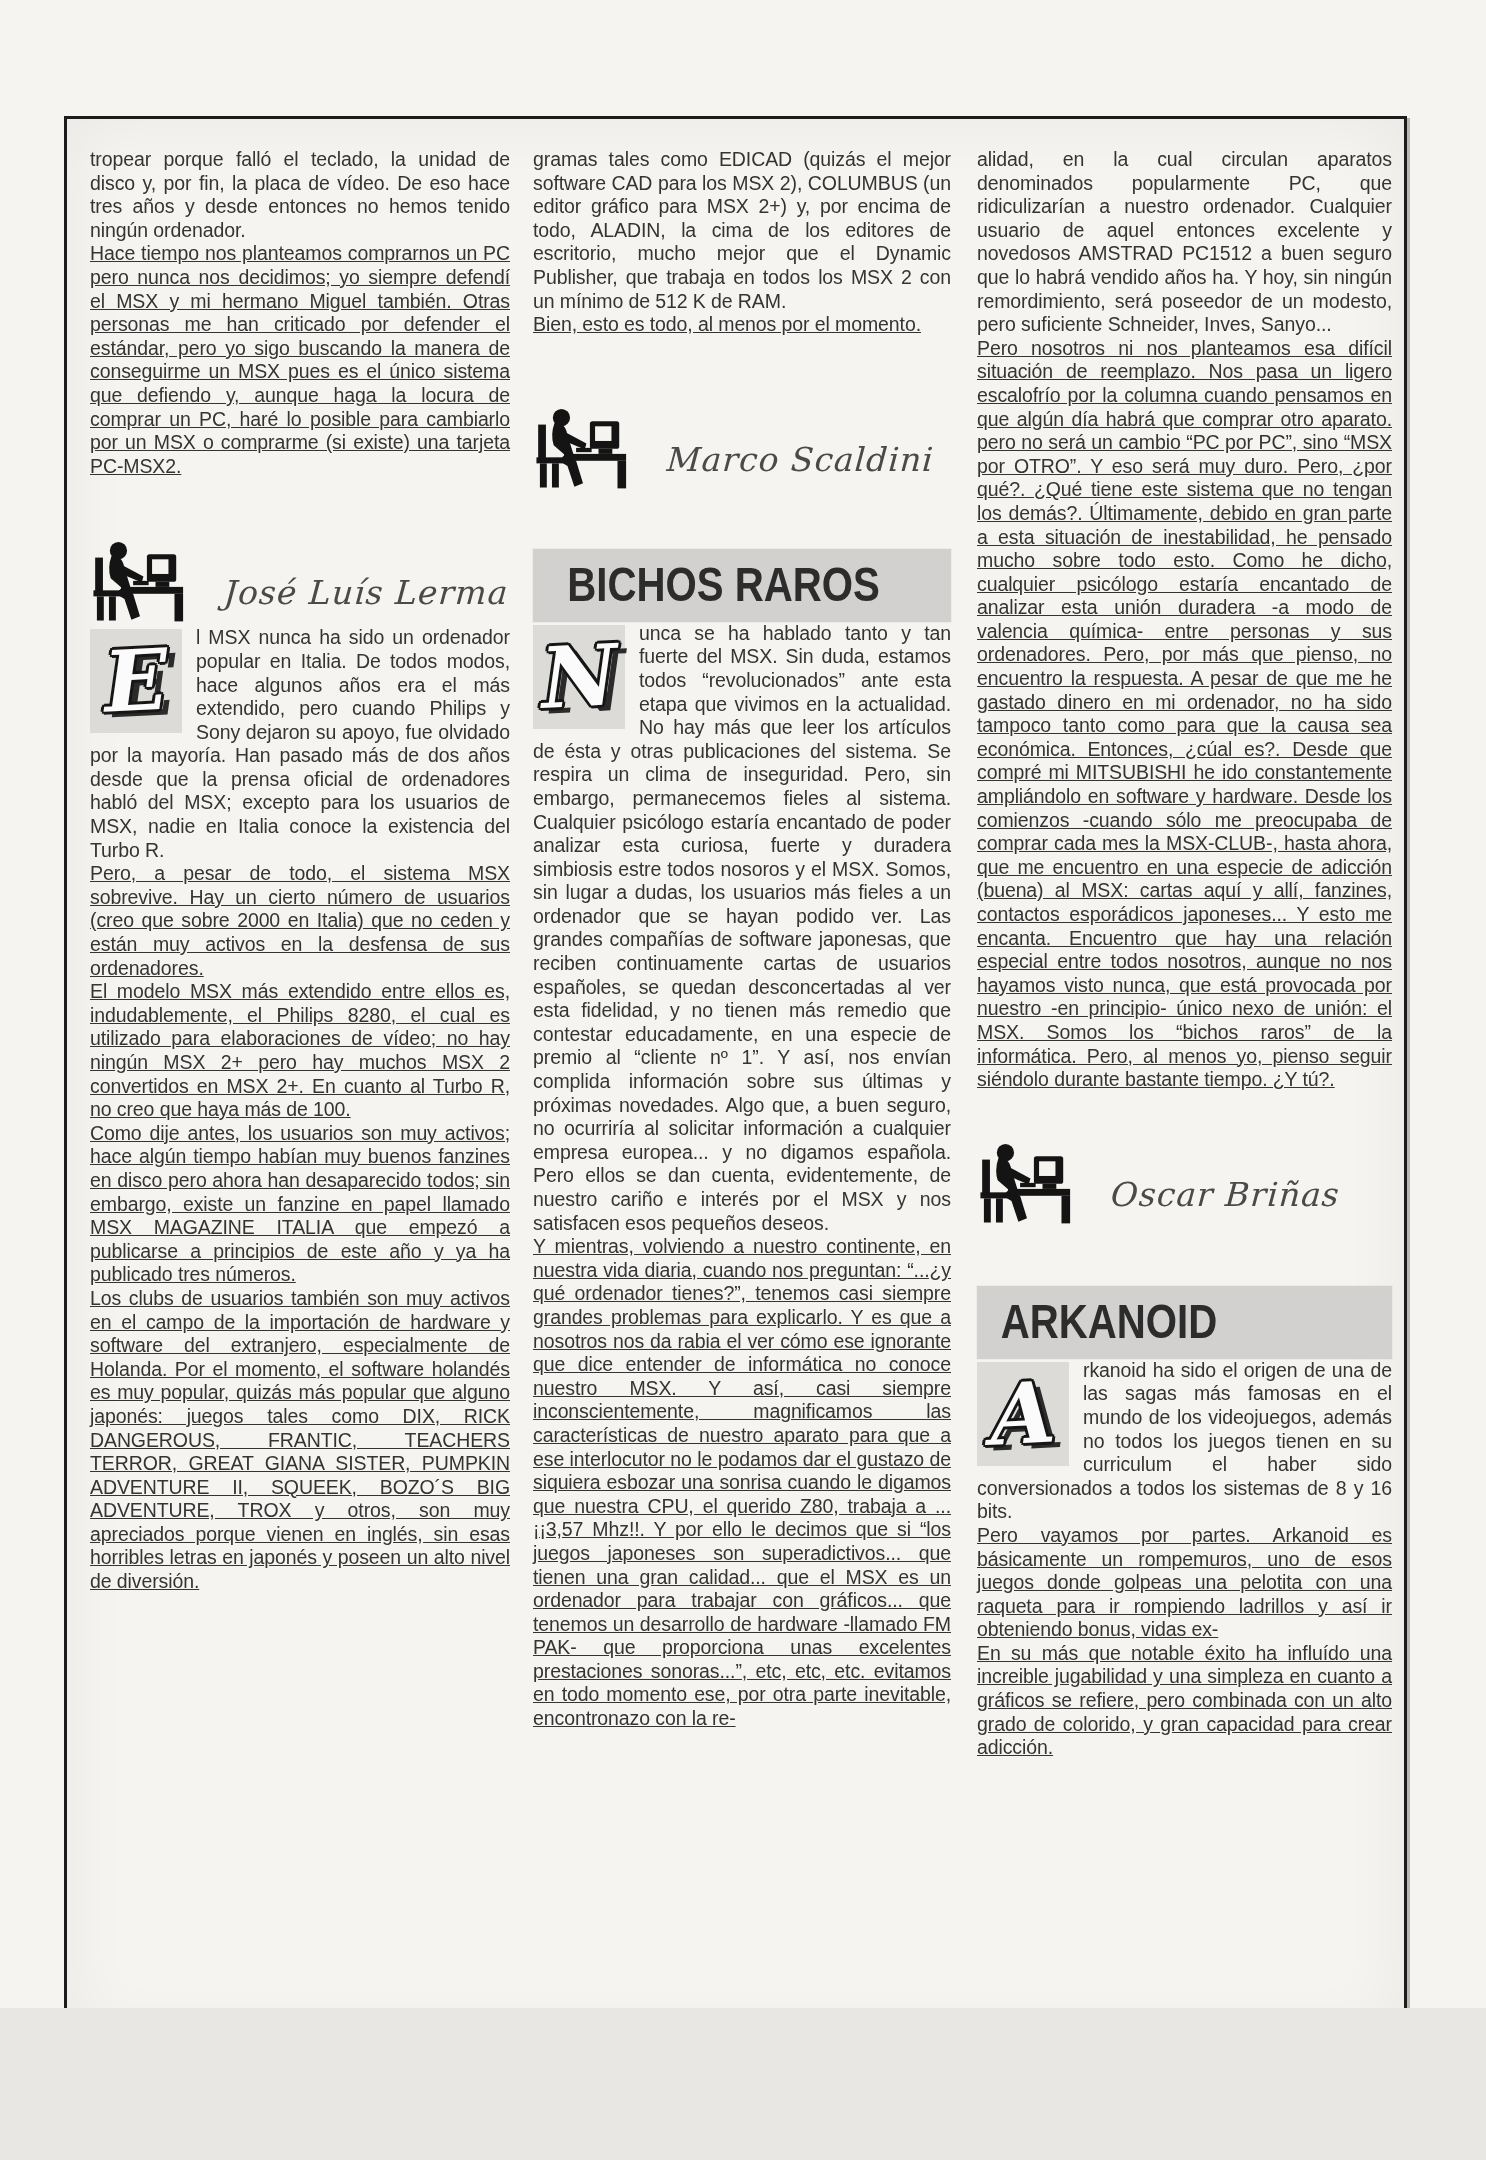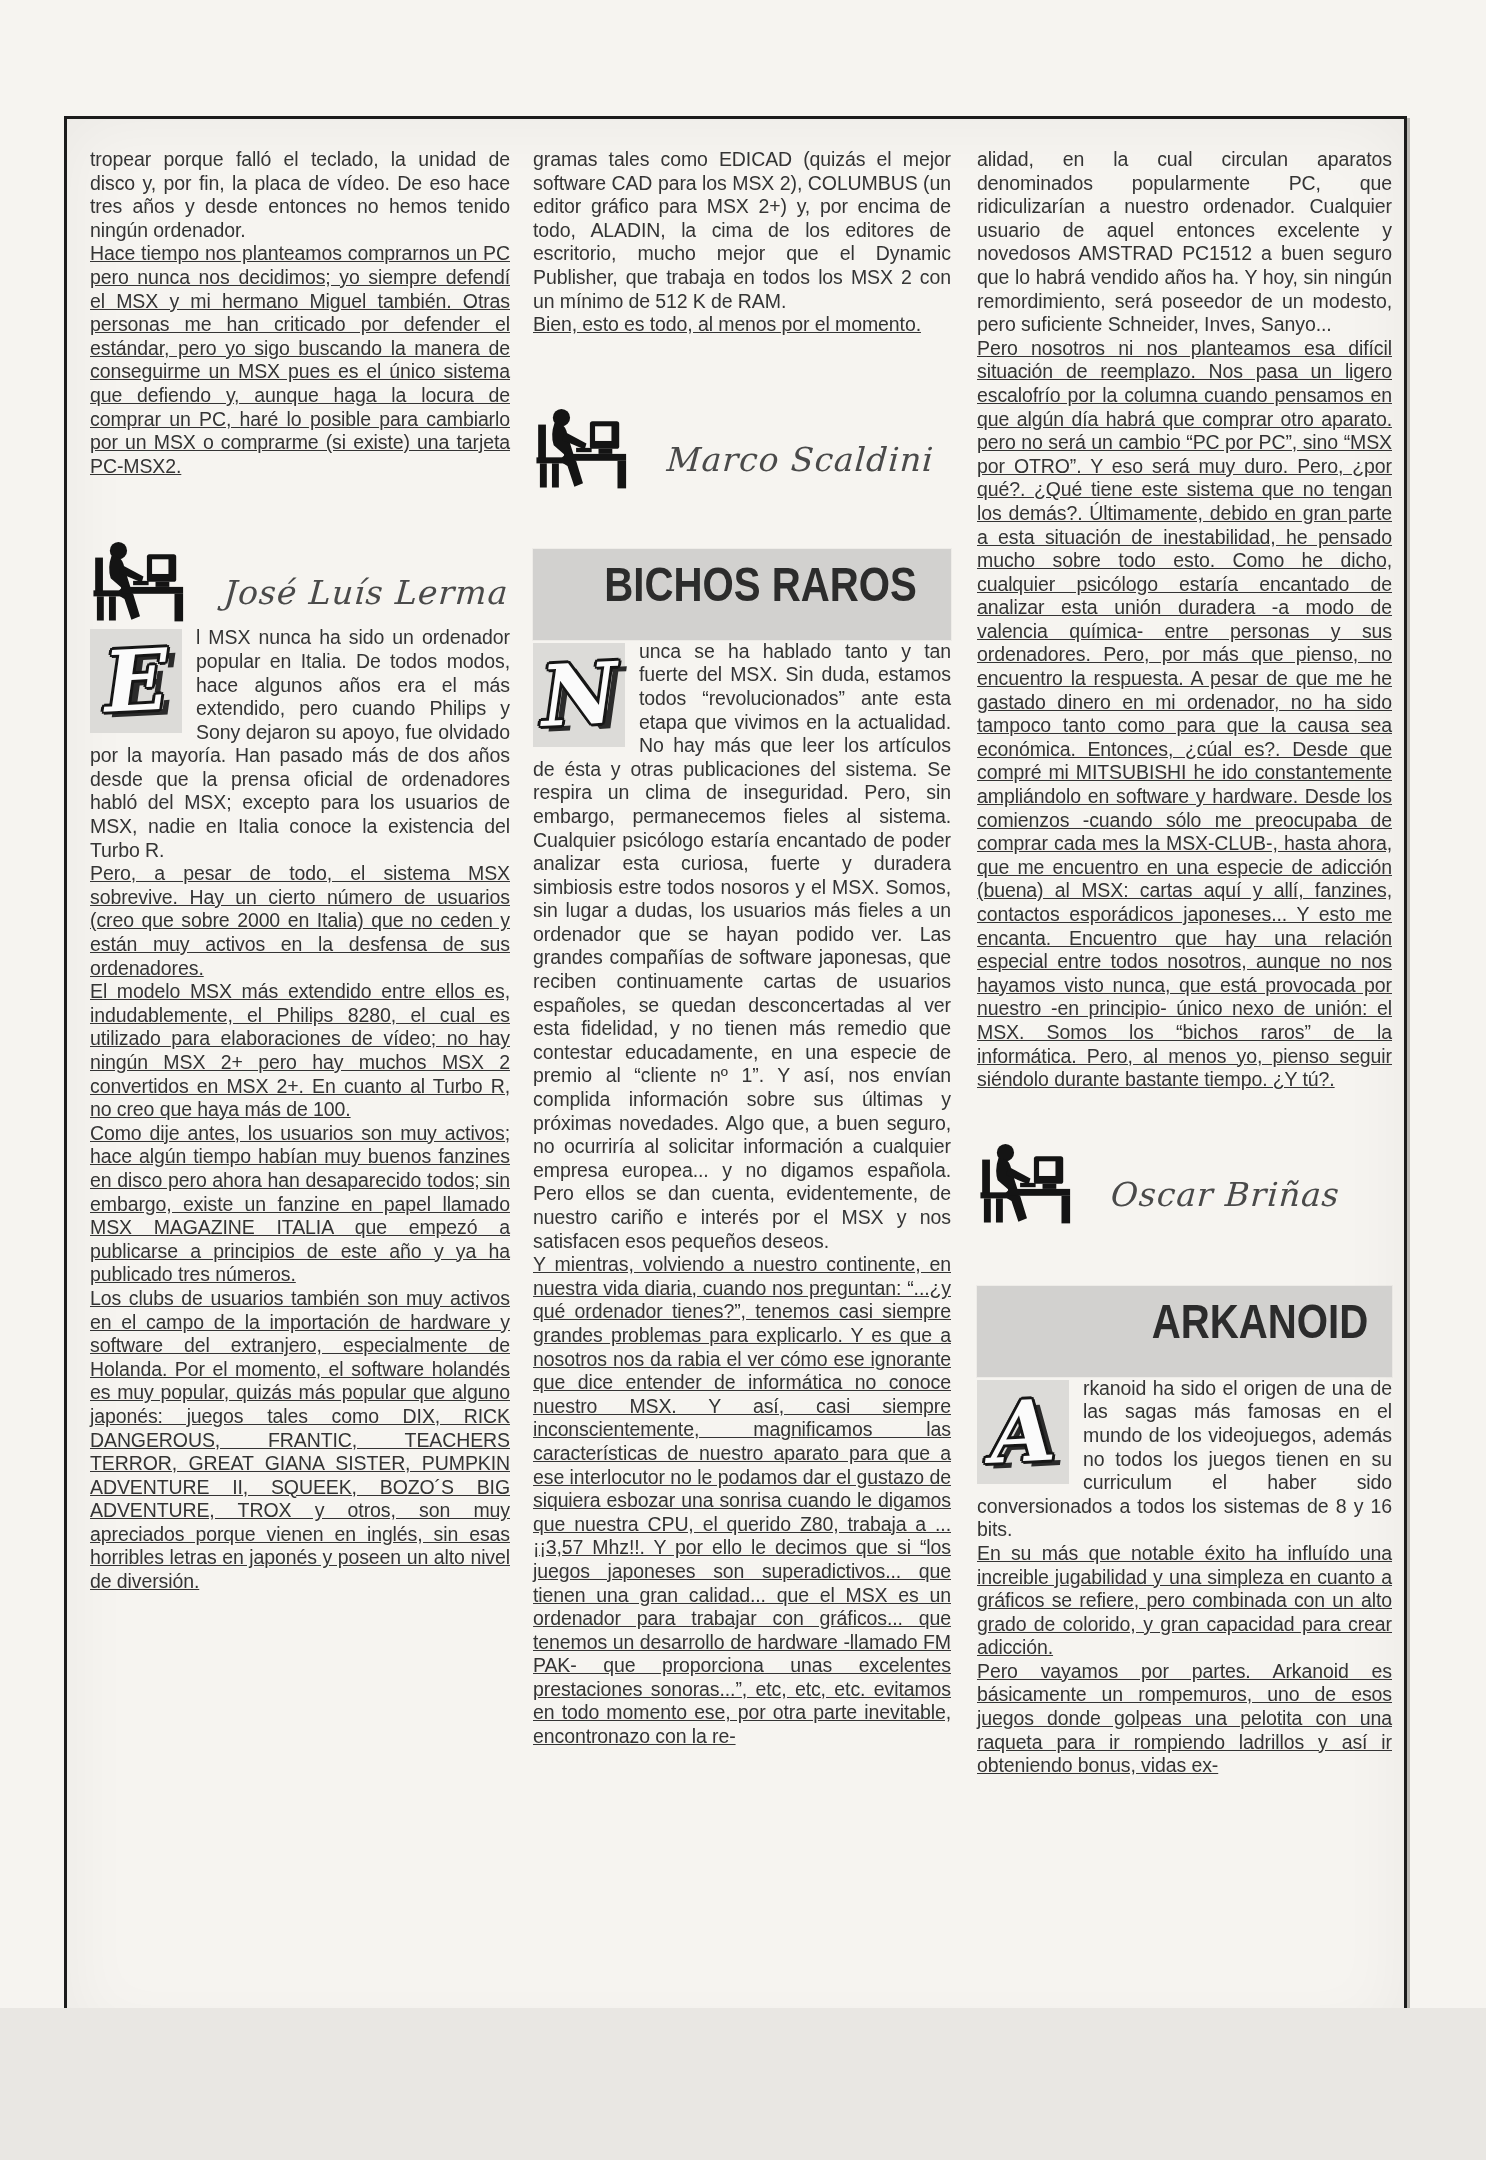--- a/index.html
+++ b/index.html
@@ -13,21 +13,21 @@
   .col-right{left:977px;width:415px;}
   p.body{margin:0;font-size:19.5px;line-height:23.6px;text-align:justify;color:#343434;
          letter-spacing:-0.1px;}
   p.body + p.body{margin-top:0;text-decoration:underline;}
   p.gap-top{margin-top:24px;}
   .sig-row{display:flex;align-items:flex-end;}
   .sig-row svg{flex:0 0 auto;}
   .sig-name{font-family:"DejaVu Serif", serif;font-style:italic;font-size:33px;color:#4a4a4a;
             letter-spacing:1px;transform:skewX(-4deg);display:inline-block;
             margin-left:34px;margin-bottom:14px;white-space:nowrap;}
-  .headline{background:#d2d1cf;text-align:right;padding:9px 0 29px 0;
+  .headline{background:#d2d1cf;text-align:left;padding:9px 0 11px 0;
             box-shadow:0 0 0 1px rgba(0,0,0,0.03);}
   .hl-condense{display:inline-block;transform:scaleX(0.82);transform-origin:center;}
   .hl-line{display:block;font-weight:700;font-size:49px;line-height:53px;color:#2c2c2c;
            letter-spacing:0px;white-space:nowrap;}
   .dropcap{float:left;width:92px;height:104px;background:#dcdbd8;margin:3px 14px 4px 0;
            display:flex;align-items:center;justify-content:center;}
   .dc-letter{font-family:"DejaVu Serif", serif;font-style:italic;font-weight:700;font-size:84px;
              line-height:84px;color:#fbfbfb;transform:rotate(-3deg);
              text-shadow:3px 0 #161616,-3px 0 #161616,0 3px #161616,0 -3px #161616,
                          2px 2px #161616,-2px -2px #161616,2px -2px #161616,-2px 2px #161616,
@@ -165,21 +165,21 @@
       <span class="hl-condense">
         <span class="hl-line">ARKANOID</span>
       </span>
     </div>
 
     <p class="body r-dc">
       <span class="dropcap">
           <span class="dc-letter">A</span>
         </span><span>rkanoid ha sido el origen de una de las sagas más famosas en el mundo de los videojuegos, además no todos los juegos tienen en su curriculum el haber sido conversionados a todos los sistemas de 8 y 16 bits.</span>
     </p>
+    <p class="body">Pero vayamos por partes. Arkanoid es básicamente un rompemuros, uno de esos juegos donde golpeas una pelotita con una raqueta para ir rompiendo ladrillos y así ir obteniendo bonus, vidas ex-</p>
     <p class="body">En su más que notable éxito ha influído una increible jugabilidad y una simpleza en cuanto a gráficos se refiere, pero combinada con un alto grado de colorido, y gran capacidad para crear adicción.</p>
-    <p class="body">Pero vayamos por partes. Arkanoid es básicamente un rompemuros, uno de esos juegos donde golpeas una pelotita con una raqueta para ir rompiendo ladrillos y así ir obteniendo bonus, vidas ex-</p>
   </div>
 
   <div class="footer">
     <span class="logo-text">CLUB HNOSTAR</span>
     <span class="page-num">31</span>
   </div>
 </div>
 
 </body></html>

